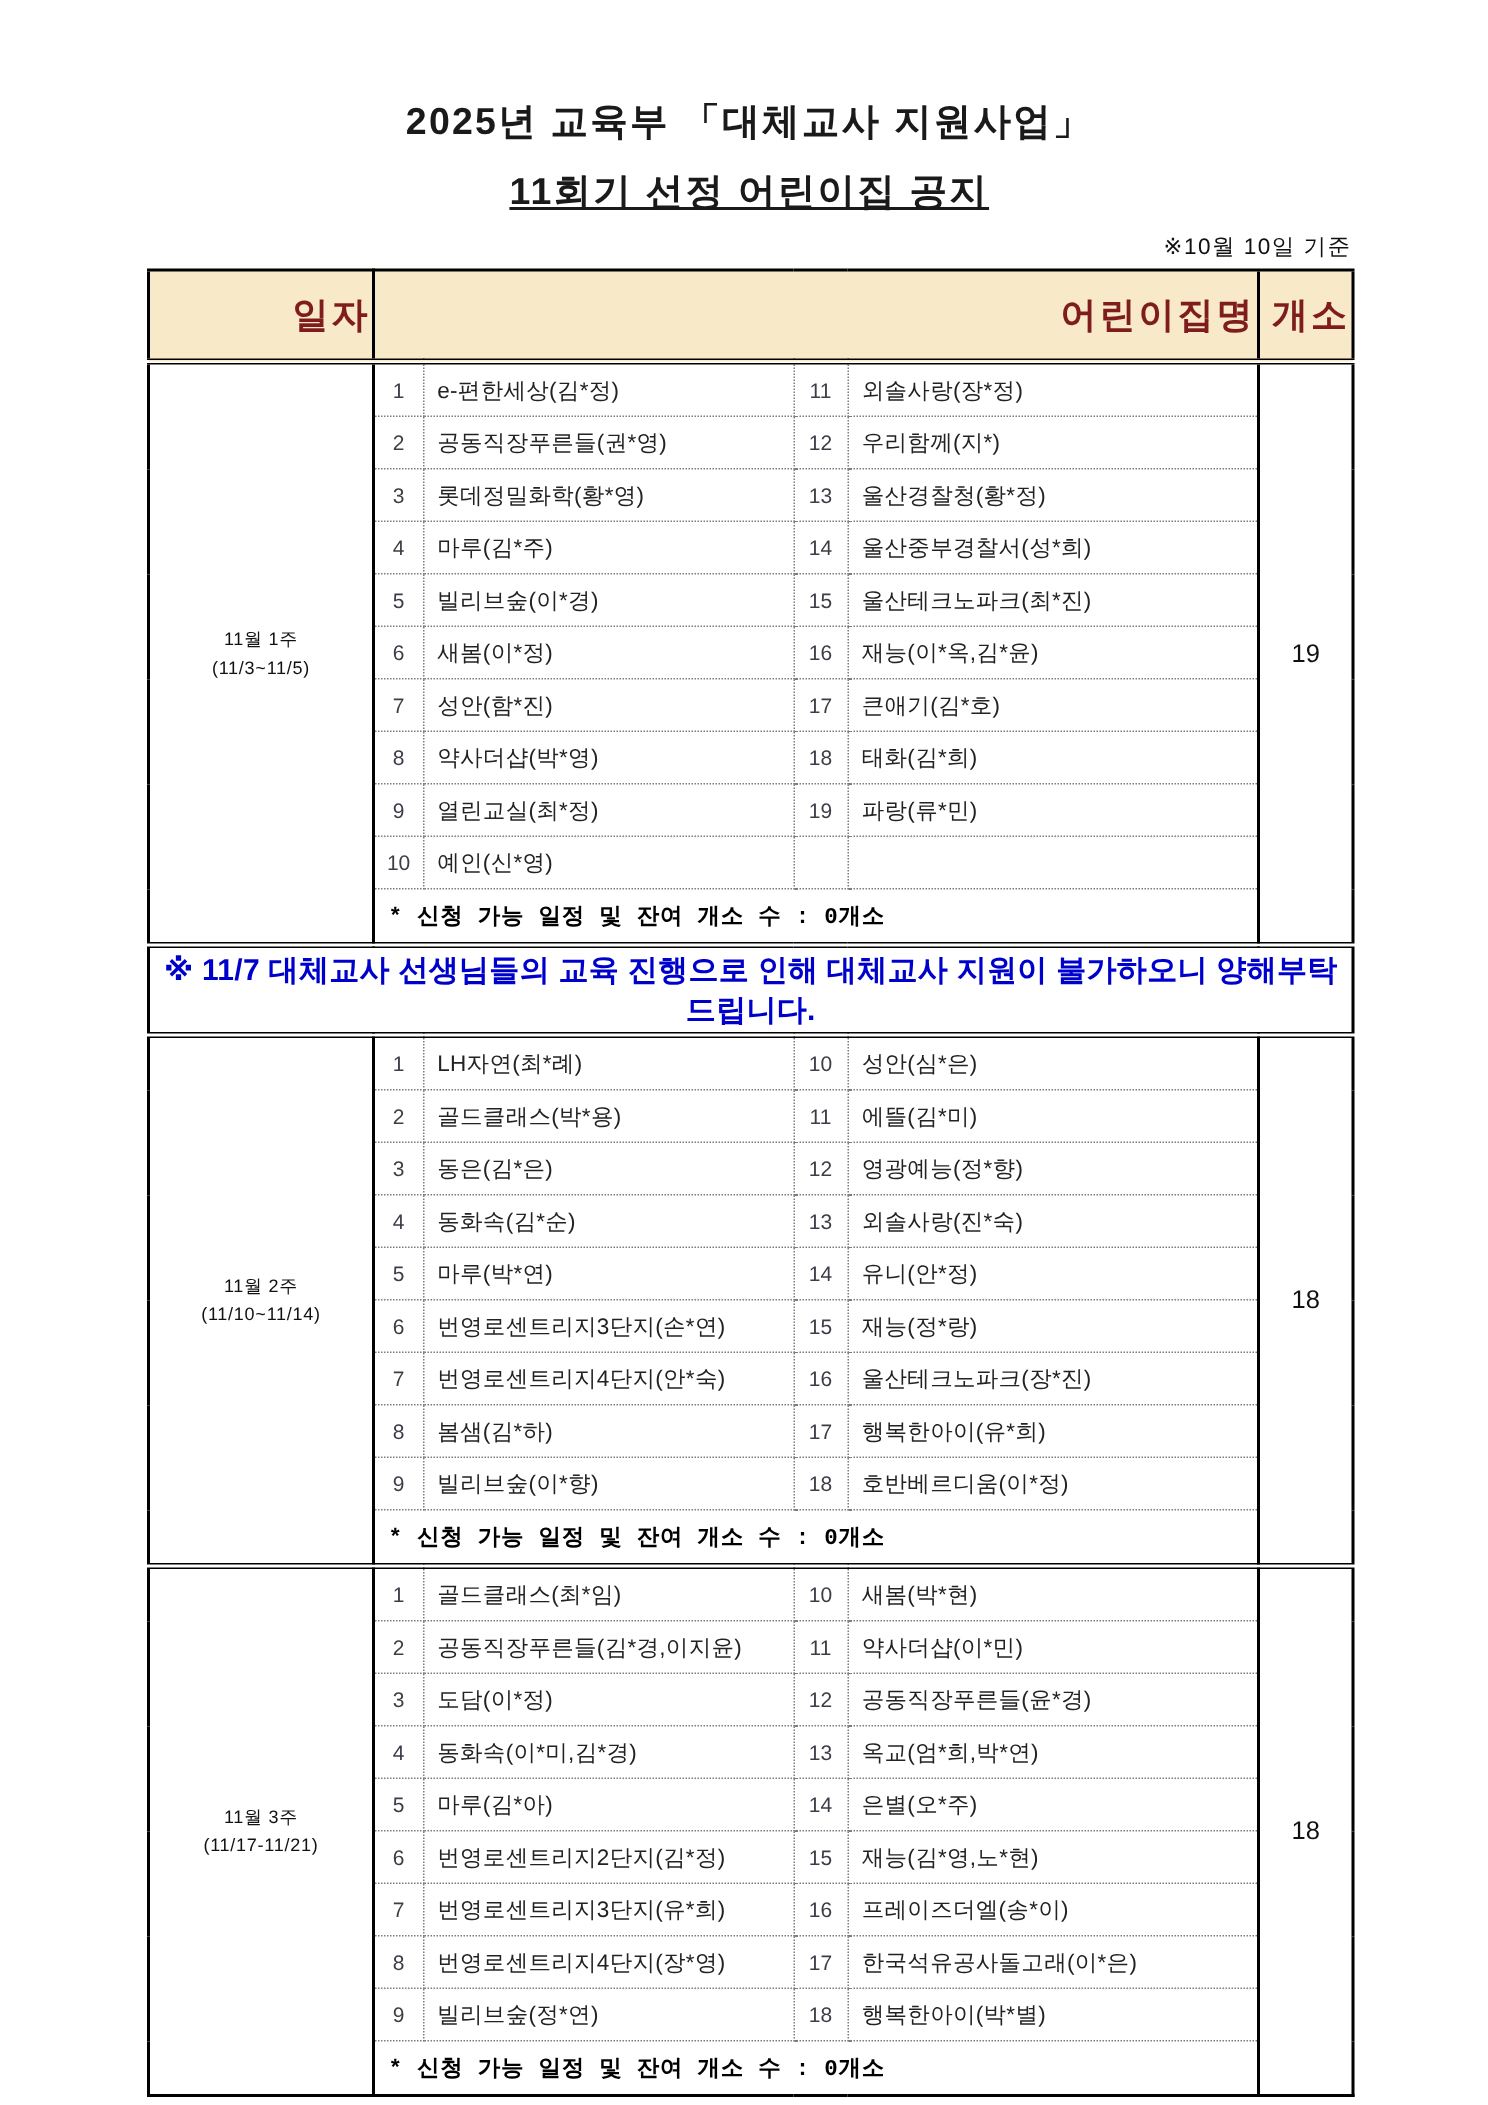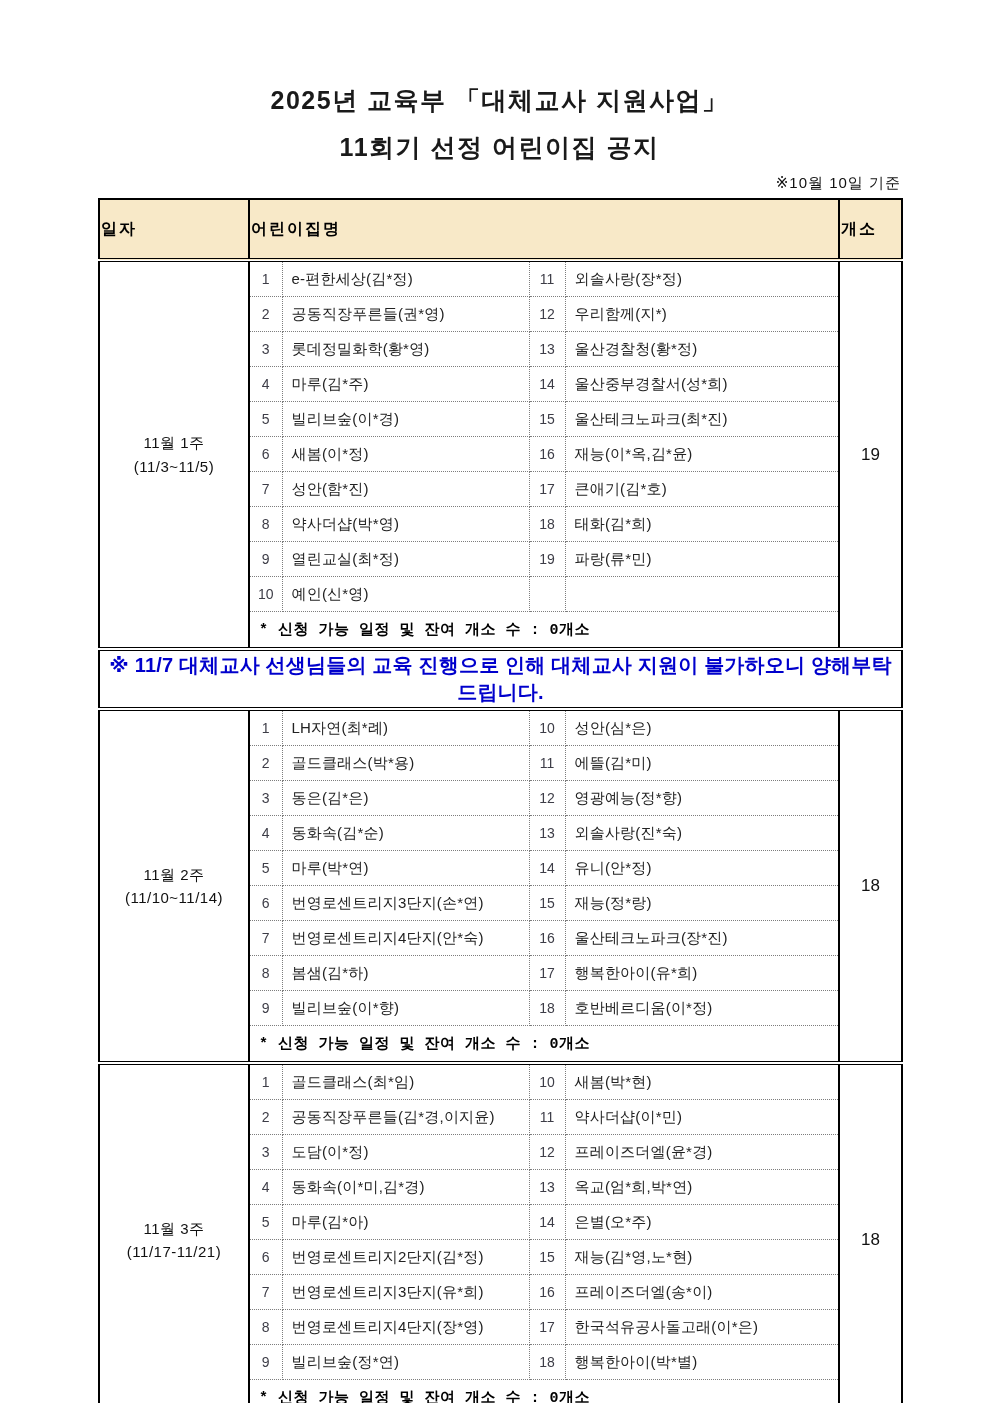--- a/index.html
+++ b/index.html
@@ -4,44 +4,44 @@
 <style>
   html,body { margin:0; padding:0; background:#ffffff; }
   body {
     width:992px; height:1403px; overflow:hidden;
     font-family:"Liberation Sans","DejaVu Sans",sans-serif;
     color:#1a1a1a;
     -webkit-font-smoothing:antialiased;
   }
   .page { padding:66px 0 0 98px; width:803px; }
   .attach { font-size:15px; font-weight:bold; letter-spacing:0.5px; }
-  .title-block { margin-top:22px; }
+  .title-block { margin-top:3px; }
   .title-line { text-align:center; font-weight:bold; font-size:25px; letter-spacing:1.5px; line-height:1.0; }
-  .title-line + .title-line { margin-top:22px; }
+  .title-line + .title-line { margin-top:22px;text-decoration:underline; }
   .basis-note { text-align:right; font-size:15px; letter-spacing:1px; margin-top:14px; margin-bottom:5px; color:#111; }
 
   table.sched {
     border-collapse:collapse; table-layout:fixed;
     width:803px; border:2px solid #000;
   }
   th {
     background:#F8E9C8; height:56px;
-    font-size:16px; font-weight:bold; letter-spacing:2px;
+    font-size:24px; font-weight:bold; letter-spacing:2px;
     border-top:2px solid #000; border-bottom:4px double #000;
-    text-align:left; vertical-align:middle; color:#000000;
+    text-align:right; vertical-align:middle; color:#7f1d1d;
   }
   th.h-date  { border-right:2px solid #000; }
   th.h-count { border-left:2px solid #000; }
 
   tbody.section, tbody.notice-body { border-top:4px double #000; }
 
   td { vertical-align:middle; }
   td.cell-date {
     border-right:2px solid #000; text-align:center;
-    font-size:15px; line-height:1.55; color:#111; letter-spacing:0.5px;
+    font-size:12px; line-height:1.55; color:#111; letter-spacing:0.5px;
   }
   td.cell-count {
     border-left:2px solid #000; text-align:center;
     font-size:17px; color:#111;
   }
   td.cell-num {
     border:1px dotted #7d7d7d; text-align:center;
     font-size:14px; color:#3d3d47; height:32px;
   }
   td.cell-name {
@@ -242,21 +242,21 @@
         <tr>
           <td class="cell-num">2</td>
           <td class="cell-name">공동직장푸른들(김*경,이지윤)</td>
           <td class="cell-num">11</td>
           <td class="cell-name">약사더샵(이*민)</td>
         </tr>
         <tr>
           <td class="cell-num">3</td>
           <td class="cell-name">도담(이*정)</td>
           <td class="cell-num">12</td>
-          <td class="cell-name">프레이즈더엘(윤*경)</td>
+          <td class="cell-name">공동직장푸른들(윤*경)</td>
         </tr>
         <tr>
           <td class="cell-num">4</td>
           <td class="cell-name">동화속(이*미,김*경)</td>
           <td class="cell-num">13</td>
           <td class="cell-name">옥교(엄*희,박*연)</td>
         </tr>
         <tr>
           <td class="cell-num">5</td>
           <td class="cell-name">마루(김*아)</td>

